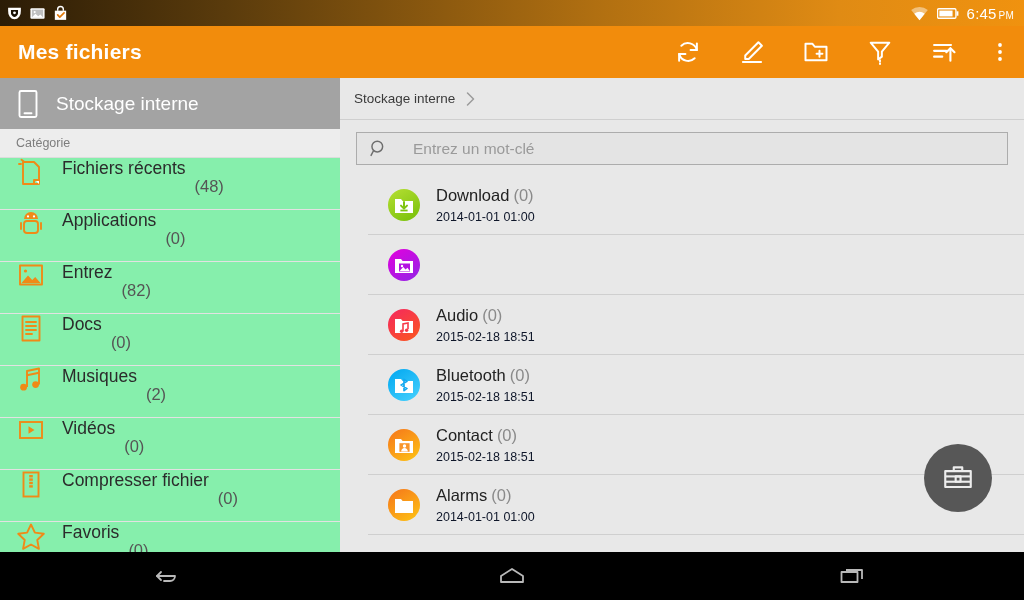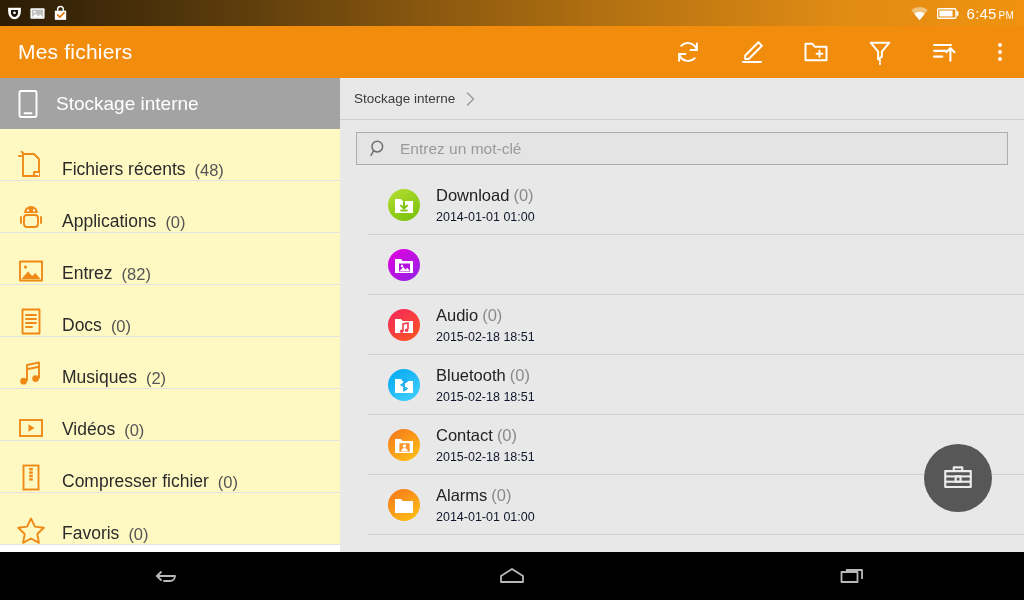--- a/index.html
+++ b/index.html
@@ -21,21 +21,21 @@
   .sb-right{ margin-left:auto; display:flex; align-items:center; gap:8px; padding-right:10px; }
   .sb-clock{ color:#fff; font-size:15px; letter-spacing:0.2px; }
   .sb-clock .ampm{ font-size:10px; margin-left:2px; }
   .sb-ico{ display:block; }
 
   
   .actionbar{
     position:absolute; left:0; top:26px; width:1024px; height:52px;
     background:#F28C0C; display:flex; align-items:center;
   }
-  .app-title{ color:#fff; font-size:21px; padding-left:18px; letter-spacing:0.2px; }
+  .app-title{ color:#fff; font-size:21px; padding-left:18px; letter-spacing:0.2px;font-weight:bold; }
   .ab-actions{ margin-left:auto; display:flex; align-items:center; }
   .ab-btn{
     width:64px; height:52px; display:flex; align-items:center; justify-content:center;
     cursor:pointer;
   }
   .ab-btn.small{ width:48px; }
 
   
   .sidebar{
     position:absolute; left:0; top:78px; width:340px; height:474px;
@@ -45,44 +45,44 @@
     height:51px; background:#A3A3A3; display:flex; align-items:center; cursor:pointer;
   }
   .storage-head .sh-ico{ width:56px; display:flex; justify-content:center; align-items:center; }
   .storage-head .sh-label{ color:#fff; font-size:19px; }
   .cat-head{
     height:29px; background:#EDEDED; display:flex; align-items:center;
     border-bottom:1px solid #DCDCDC;
   }
   .cat-head span{ font-size:12.5px; color:#7d7d7d; padding-left:16px; }
   .side-item{
-    height:52px; display:flex; align-items:flex-end; background:#fef9c3;
+    height:52px; display:flex; align-items:flex-start; background:#86efac;
     border-bottom:1px solid #E2E2E2; cursor:pointer;
   }
   .side-item .si-ico{ width:62px; display:flex; justify-content:center; align-items:center; }
   .side-item .si-label{ font-size:17.5px; color:#2b2b2b; }
-  .side-item .si-count{ font-size:16.5px; color:#555; margin-left:9px; }
+  .side-item .si-count{ font-size:16.5px; color:#555; margin-left:9px;margin-top:19px; }
 
   
   .content{
     position:absolute; left:340px; top:78px; width:684px; height:474px;
     background:#E8E8E8; overflow:hidden;
   }
   .breadcrumb{
     height:42px; display:flex; align-items:center; padding-left:14px;
     border-bottom:1px solid #CFCFCF;
   }
   .bc-item{ font-size:13.5px; color:#3a3a3a; cursor:pointer; }
   .bc-sep{ margin:0 10px; display:flex; align-items:center; }
   .searchwrap{ padding:12px 16px 10px 16px; }
   .searchbox{
     height:33px; background:#E4E4E4; border:1px solid #ACACAC;
     display:flex; align-items:center; padding-left:12px; cursor:text;
   }
-  .searchbox .sph{ font-size:15.5px; color:#9a9a9a; margin-left:12px; }
+  .searchbox .sph{ font-size:15.5px; color:#9a9a9a; margin-left:25px; }
 
   .filelist{ overflow:hidden;padding-left:28px; }
   .file-row{
     height:60px; display:flex; align-items:center; padding-left:14px;
     border-bottom:1px solid #CFCFCF; cursor:pointer;
   }
   .fr-ico{ width:44px; display:flex; justify-content:center; align-items:center; }
   .fr-text{ margin-left:10px; display:flex; flex-direction:column; justify-content:center; }
   .fr-line1{ font-size:16.5px; color:#222; }
   .fr-line1 .cnt{ color:#8a8a8a; margin-left:4px; }
@@ -202,20 +202,23 @@
     <div class="storage-head">
       <div class="sh-ico">
         <svg width="22" height="30" viewBox="0 0 22 30" fill="none" stroke="#fff" stroke-width="1.9">
           <rect x="2.5" y="2" width="17" height="26" rx="1.5"></rect>
           <line x1="7.5" y1="24.3" x2="14.5" y2="24.3" stroke-linecap="round"></line>
         </svg>
       </div>
       <div class="sh-label">Stockage interne</div>
     </div>
 
+    <div class="cat-head">
+      <span>Catégorie</span>
+    </div>
 
     <div class="side-item">
       <div class="si-ico">
         <svg width="26" height="30" viewBox="0 0 26 30" fill="none" stroke="#F08A17" stroke-width="1.9" stroke-linejoin="round">
           <path d="M5 4h11l5 5v17H5z"></path>
           <path d="M21 26l-4-4h4z" fill="#fff" stroke="none"></path>
           <path d="M17 26h-1v-4h5v1" stroke="#F08A17"></path>
           <path d="M5.5 3.2l-2-1.4M3 6h-2" stroke-linecap="round"></path>
         </svg>
       </div>

